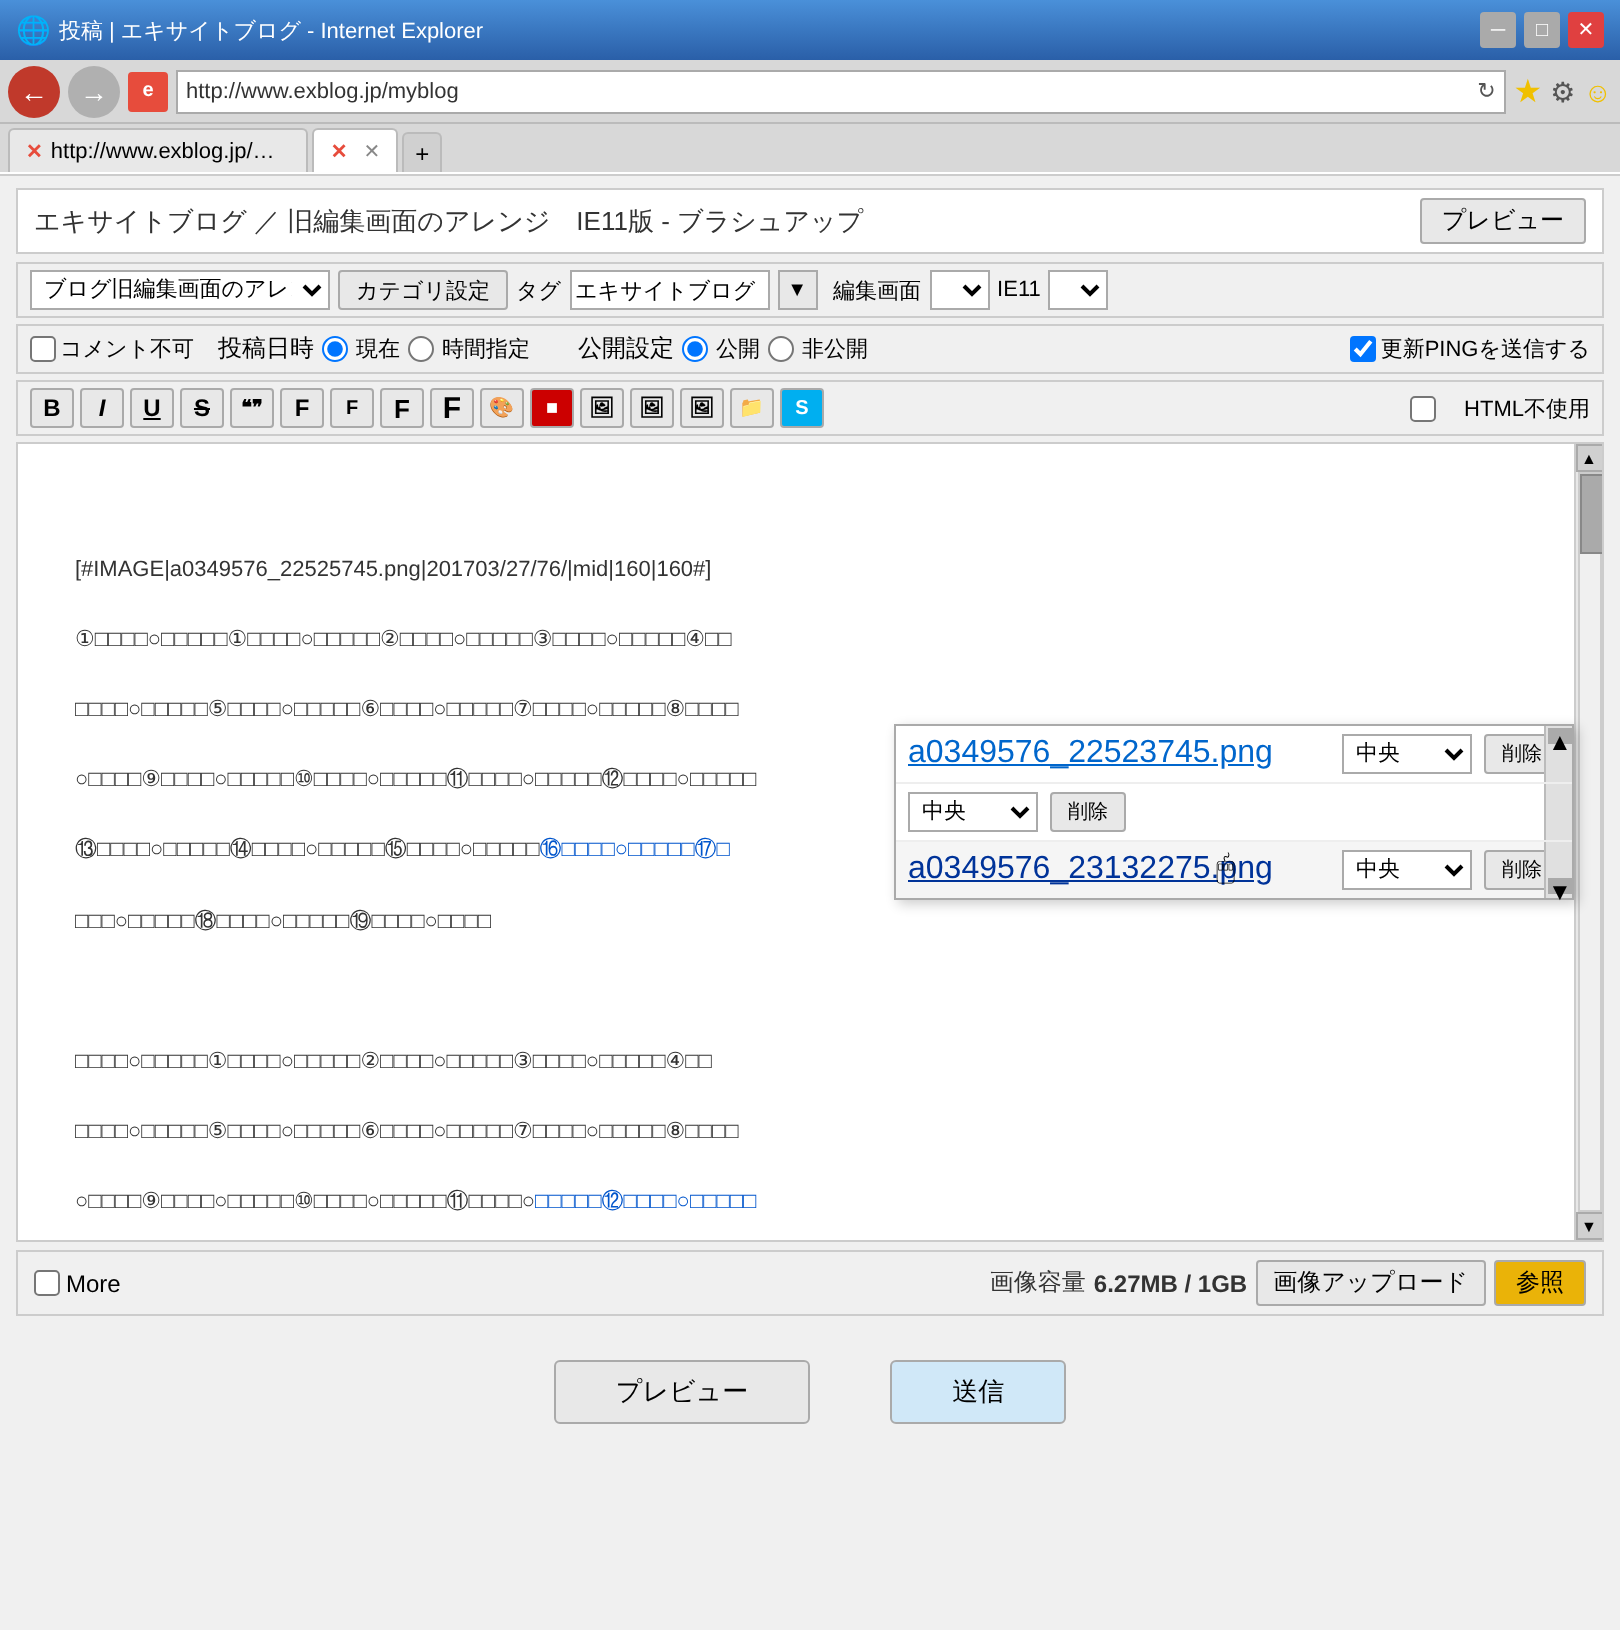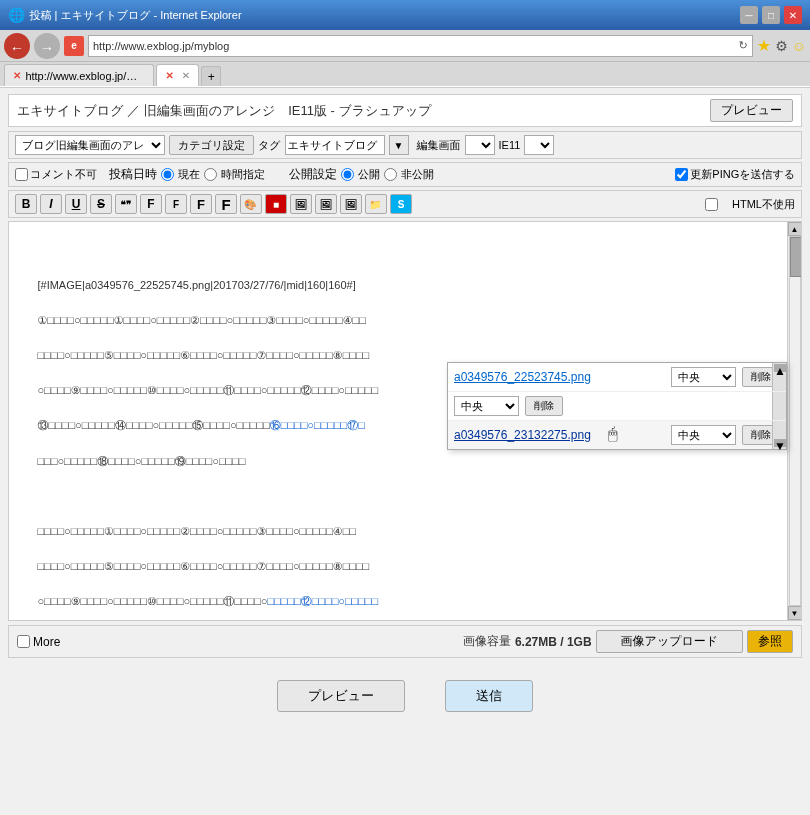--- a/index.html
+++ b/index.html
@@ -324,21 +324,21 @@
       border-bottom: 1px solid #eee;
       gap: 6px;
     }
     .image-dropdown-row:last-child {
       border-bottom: none;
     }
     .image-link {
       flex: 1;
       color: #0066cc;
       text-decoration: underline;
-      font-size: 12px;
+      font-size: 16px;
       cursor: pointer;
     }
     .dropdown-select {
       height: 20px;
       font-size: 11px;
       border: 1px solid #aaa;
       background: white;
       padding: 0 2px;
       width: 65px;
     }
@@ -377,21 +377,21 @@
     .capacity-label {
       color: #333;
     }
     .capacity-value {
       font-weight: bold;
       color: #333;
     }
     .upload-btn {
       background: #e8e8e8;
       border: 1px solid #aaa;
-      padding: 2px 24px;
+      padding: 2px 8px;
       font-size: 12px;
       cursor: pointer;
       border-radius: 2px;
     }
     .browse-btn {
       background: #eab308;
       border: 1px solid #aaa;
       padding: 2px 10px;
       font-size: 12px;
       cursor: pointer;

